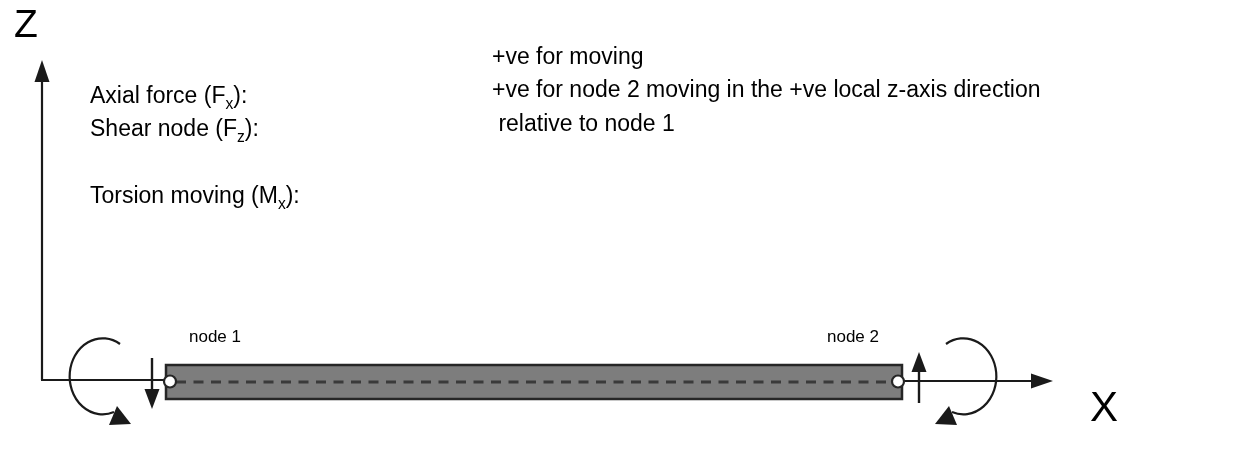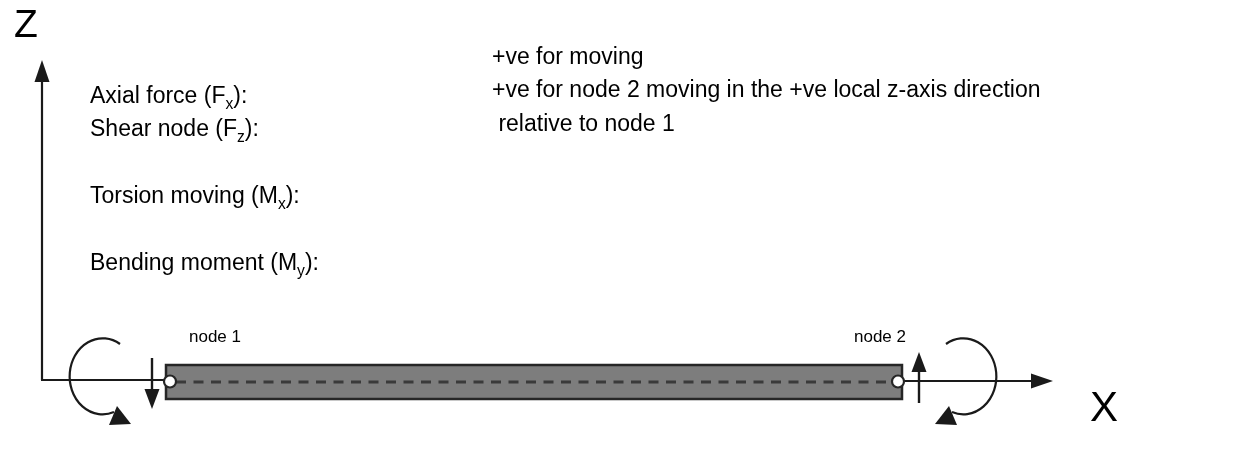--- a/index.html
+++ b/index.html
@@ -34,21 +34,21 @@
     line-height: 1;
   }
   .axis-z { left: 14px; top: 4px; }
   .axis-x { left: 1090px; top: 386px; font-size: 42px; }
   .node-label {
     position: absolute;
     font-size: 17px;
     line-height: 1;
   }
   .node1 { left: 189px; top: 328px; }
-  .node2 { left: 854px; top: 328px; }
+  .node2 { left: 827px; top: 328px; }
   svg.diagram { position: absolute; left: 0; top: 0; }
 </style>
 </head>
 <body>
 
 <div class="page">
 
   <svg class="diagram" width="1242" height="453" viewBox="0 0 1242 453">
 
     <line x1="42" y1="380" x2="42" y2="78" stroke="#1a1a1a" stroke-width="2.2"></line>
@@ -85,15 +85,14 @@
 
   <div class="term" style="top:40px"><span>Axial force (F</span><sub>x</sub><span>):</span></div>
   <div class="desc" style="top:40px">+ve for moving</div>
 
   <div class="term" style="top:73px"><span>Shear node (F</span><sub>z</sub><span>):</span></div>
   <div class="desc" style="top:73px">+ve for node 2 moving in the +ve local z-axis direction
  relative to node 1</div>
 
   <div class="term" style="top:140px"><span>Torsion moving (M</span><sub>x</sub><span>):</span></div>
 
-  <div class="term" style="top:207px"><span>Bending moment (M</span><sub>y</sub><span>):</span></div>
 
 </div>
 
 </body></html>

